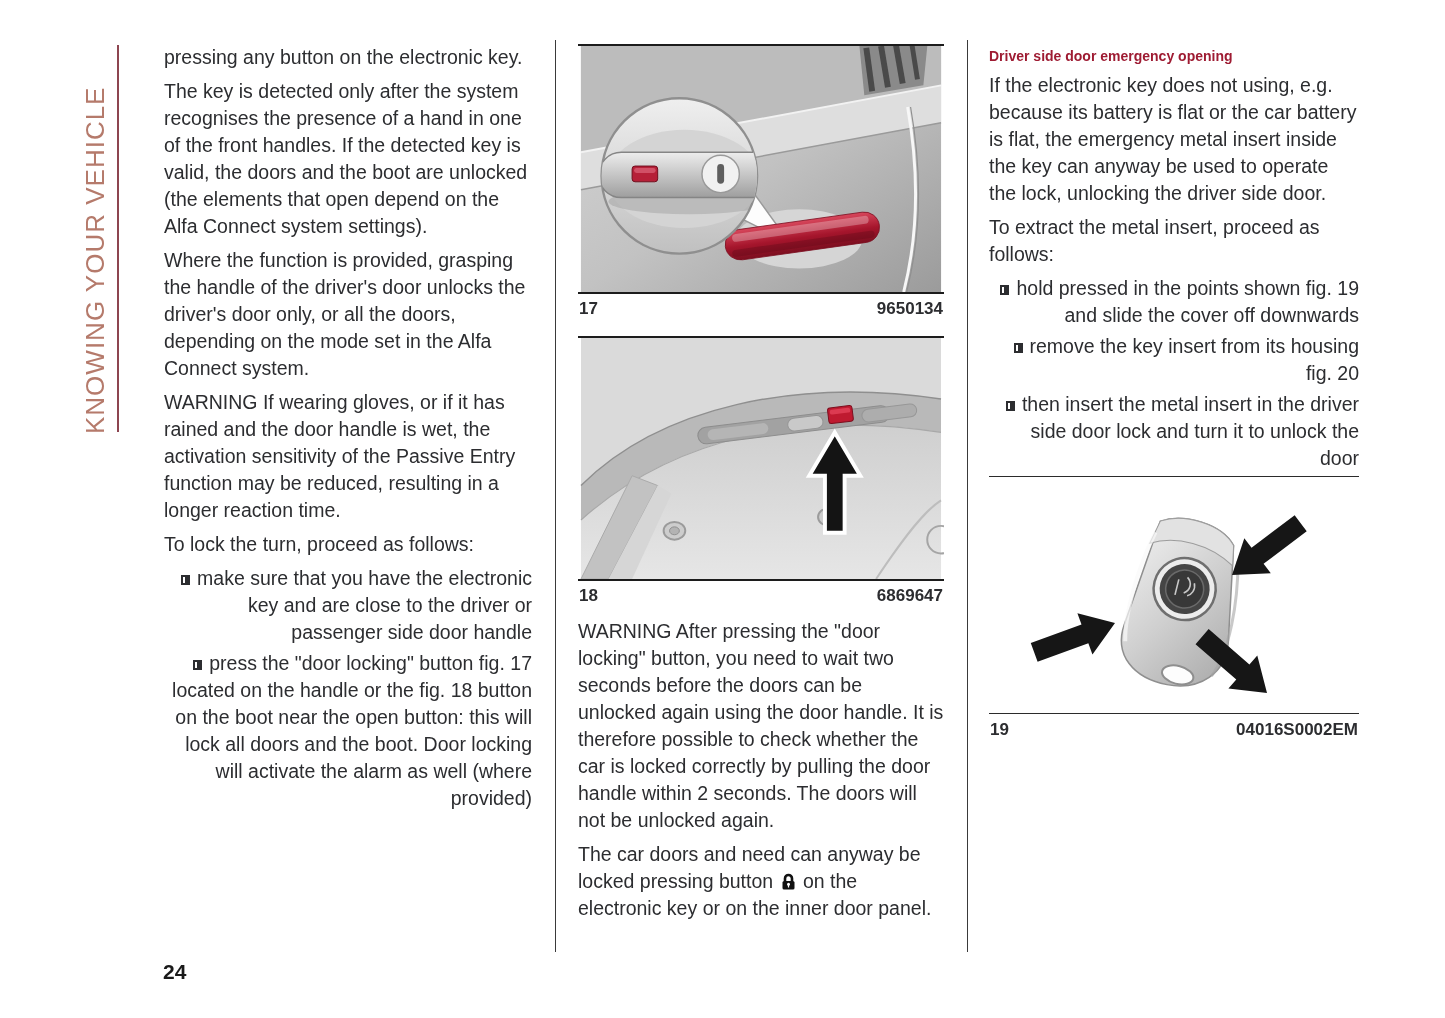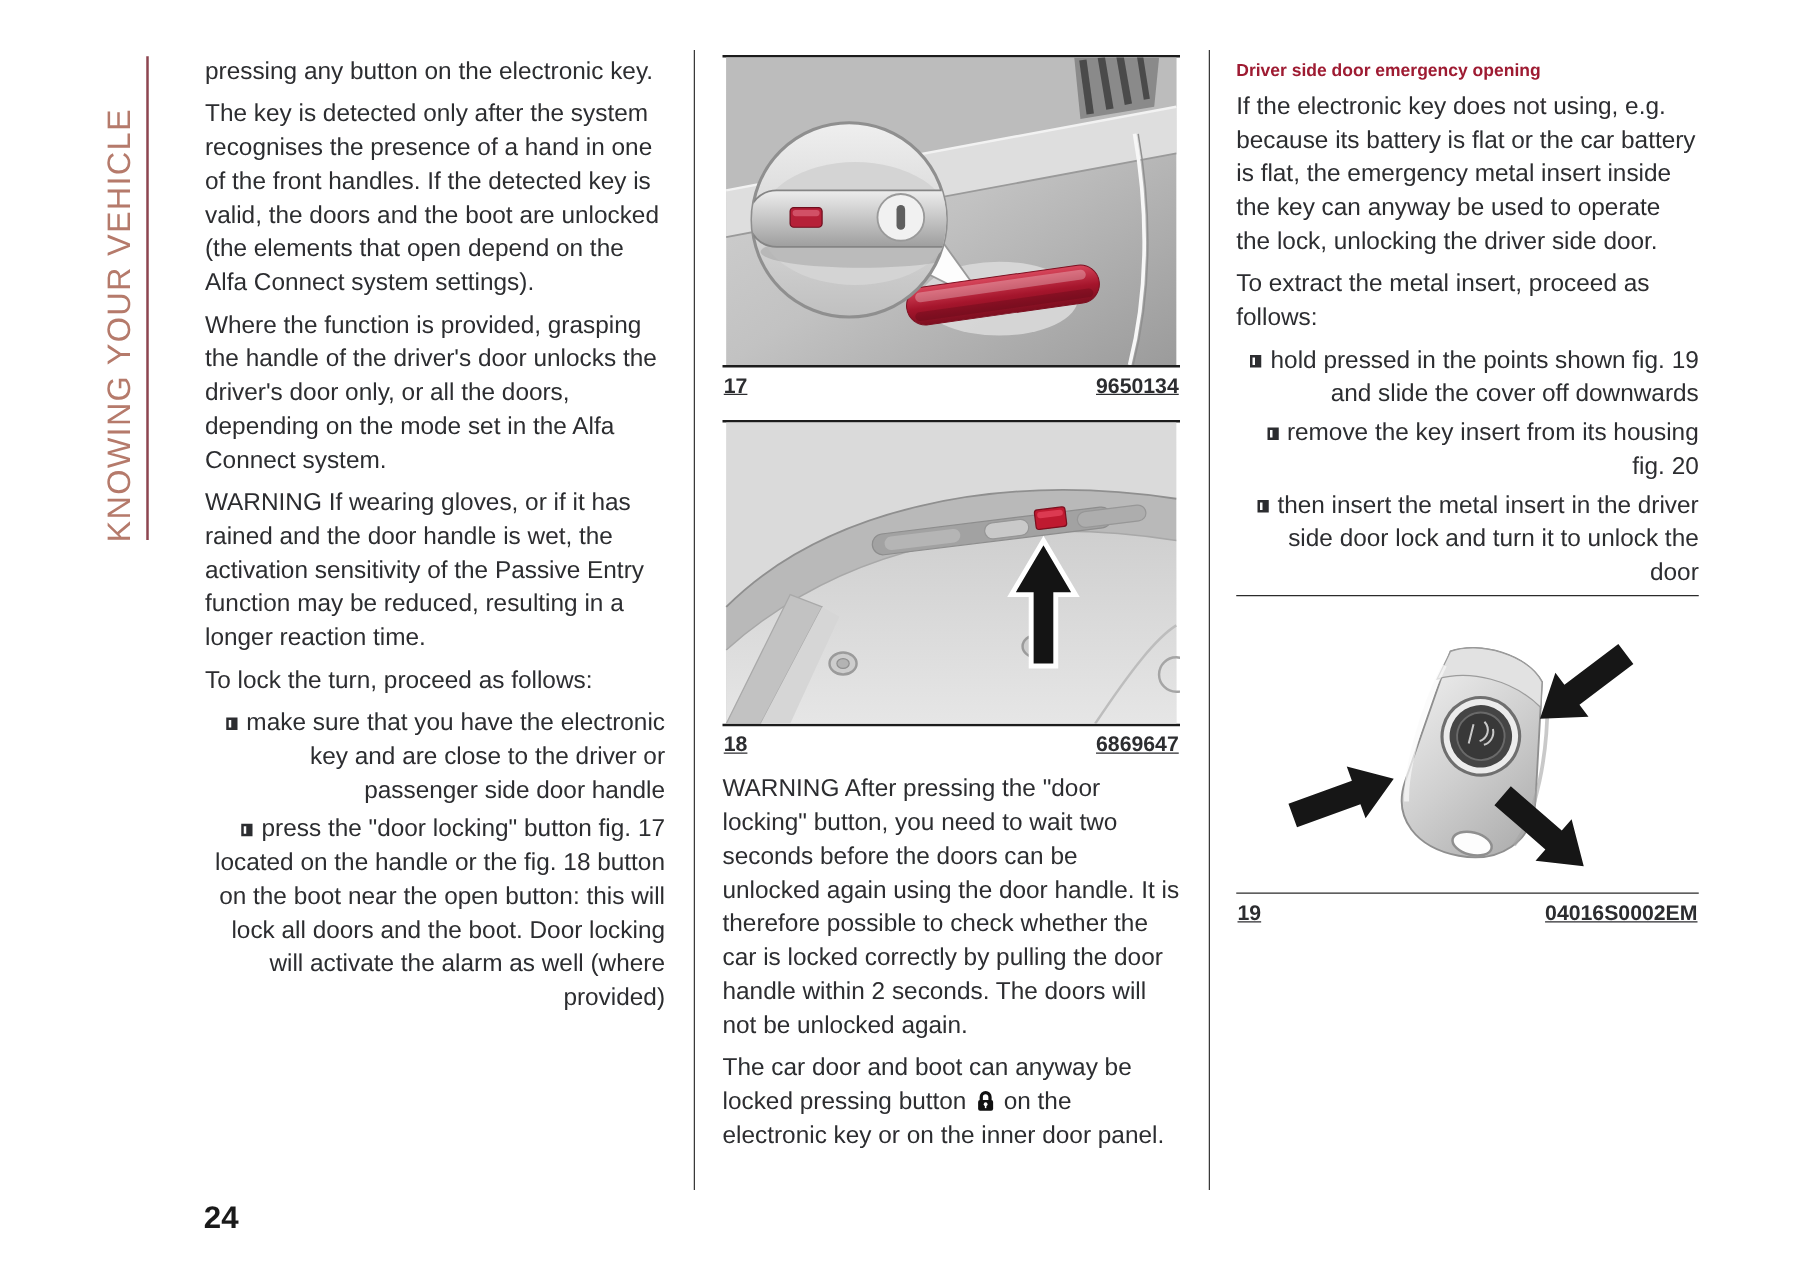--- a/index.html
+++ b/index.html
@@ -44,31 +44,31 @@
   .bullet-p{margin:0 0 4px;text-align:right;}
   .bullet-sq{
     display:inline-block;width:9px;height:10px;
     border:2px solid var(--body_text);border-right-width:5px;
     margin-right:7px;
   }
   .h-red{color:var(--heading_red);font-weight:700;font-size:14px;line-height:25px;margin:0 0 3px;}
   .h-red.spaced{margin-top:13px;}
 
   
-  .fig{margin-bottom:17px;text-decoration:underline;}
+  .fig{margin-bottom:17px;}
   .figimg{display:block;border-top:2px solid var(--frame);border-bottom:2px solid var(--frame);}
   .figcap{display:flex;justify-content:space-between;font-weight:700;font-size:17px;padding:5px 1px 0;}
   .col2-text{margin-top:12px;}
 
   .rule-top{height:0;border-top:1.6px solid #2b2b2b;margin:4px 0 10px;}
   .fig19 .figcap{border-top:1.6px solid #2b2b2b;padding-top:6px;}
 
   .lock-icon{display:inline-block;vertical-align:-2px;margin:0 2px;}
 
-  .page-number{position:absolute;left:163px;top:960px;font-size:25px;font-weight:700;color:#1a1a1a;}
+  .page-number{position:absolute;left:163px;top:960px;font-size:21px;font-weight:700;color:#1a1a1a;}
 </style>
 </head>
 <body>
 
 <div class="page">
 
   <div class="sidebar-text">KNOWING YOUR VEHICLE</div>
   <div class="sidebar-line"></div>
 
   <section class="col col1">
@@ -184,21 +184,21 @@
       </svg>
       <figcaption class="figcap">
         <span>18</span>
         <span>6869647</span>
       </figcaption>
     </figure>
 
     <div class="col2-text">
       <p class="p">WARNING After pressing the "door locking" button, you need to wait two seconds before the doors can be unlocked again using the door handle. It is therefore possible to check whether the car is locked correctly by pulling the door handle within 2 seconds. The doors will not be unlocked again.</p>
       <p class="p">
-        <span>The car door and boot can anyway be locked pressing button</span>
+        <span>The car doors and need can anyway be locked pressing button</span>
         <svg class="lock-icon" width="15" height="17" viewBox="0 0 15 17">
           <path d="M4,8.5 V5.5 a3.5,3.5 0 0 1 7,0 V8.5" stroke="#111111" stroke-width="2.6" fill="none"></path>
           <rect x="1.5" y="8" width="12" height="8.6" rx="1.6" fill="#111111"></rect>
           <circle cx="7.5" cy="11.3" r="1.5" fill="#ffffff"></circle>
           <rect x="6.9" y="11.3" width="1.2" height="3.2" fill="#ffffff"></rect>
         </svg>
         <span>on the electronic key or on the inner door panel.</span>
       </p>
     </div>
   </section>

